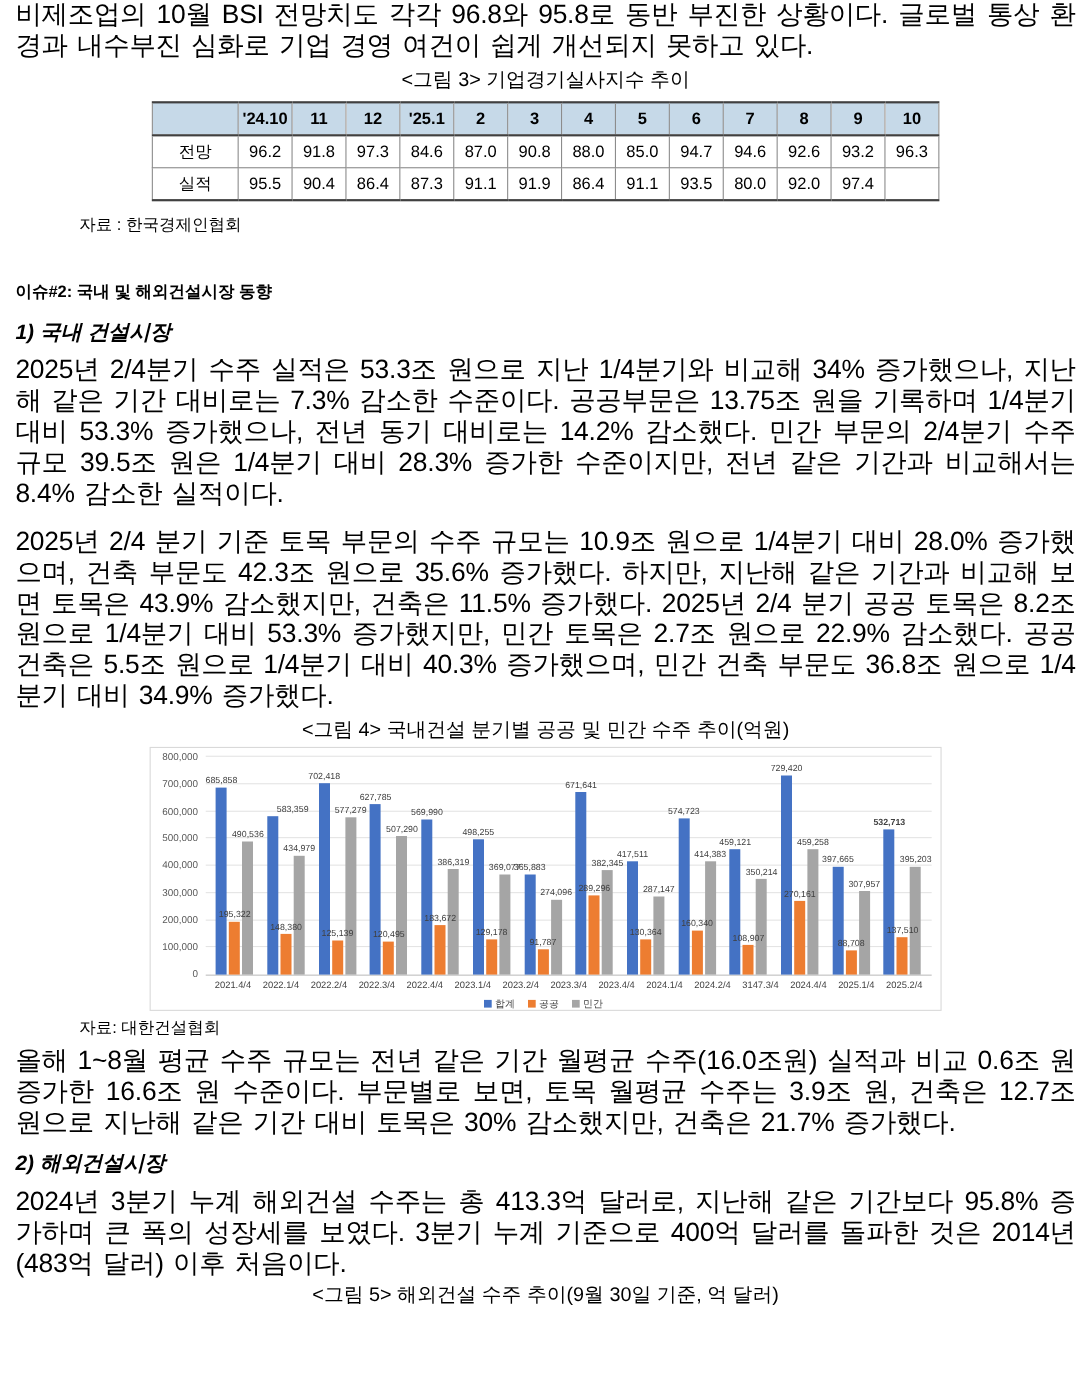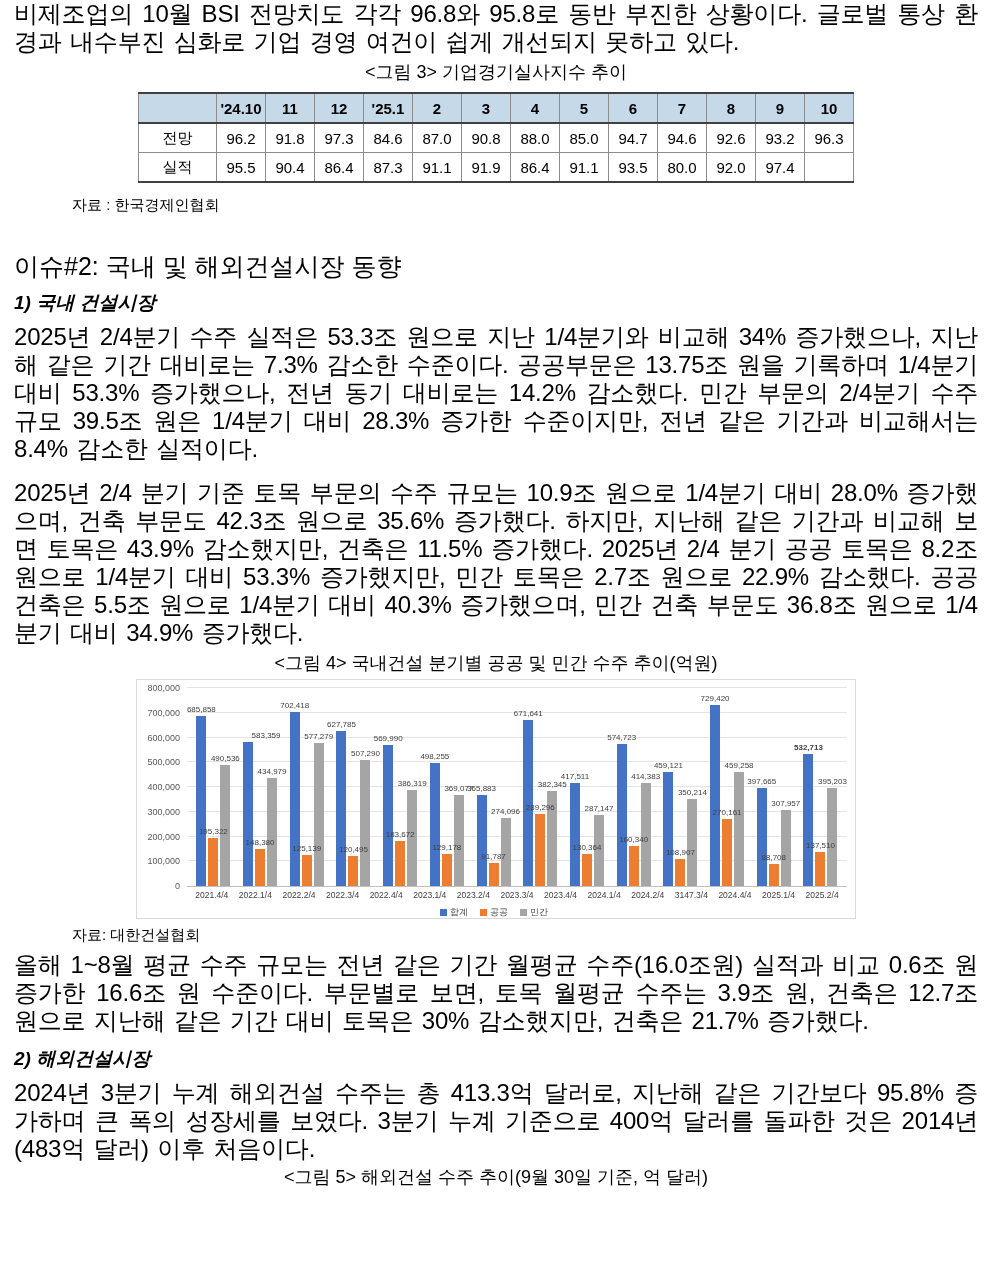--- a/index.html
+++ b/index.html
@@ -10,21 +10,21 @@
   }
   .doc{padding:0 14px;box-sizing:border-box;}
   .p{
     margin:0;font-size:24px;line-height:28px;
     text-align:justify;letter-spacing:-0.2px;word-spacing:2px;
   }
   .caption{margin:0;text-align:center;font-size:18px;line-height:24px;}
   #cap3{margin-top:4px;}
   .src{margin:0;font-size:15px;line-height:20px;padding-left:58px;color:#000;}
   #src1{margin-top:12px;}
-  #h2{margin:38px 0 0;font-size:25px;line-height:26px;font-weight:400;}
+  #h2{margin:38px 0 0;font-size:15px;line-height:26px;font-weight:700;}
   .subhead{margin:12px 0 0;font-size:19px;line-height:24px;font-weight:700;font-style:italic;}
   #para1{margin-top:8px;}
   #para2{margin-top:16px;}
   #cap4{margin-top:4px;}
   #src2{margin-top:6px;}
   #para3{margin-top:6px;}
   #sub2{margin-top:12px;}
   #para4{margin-top:8px;}
   #cap5{margin-top:2px;}
 

